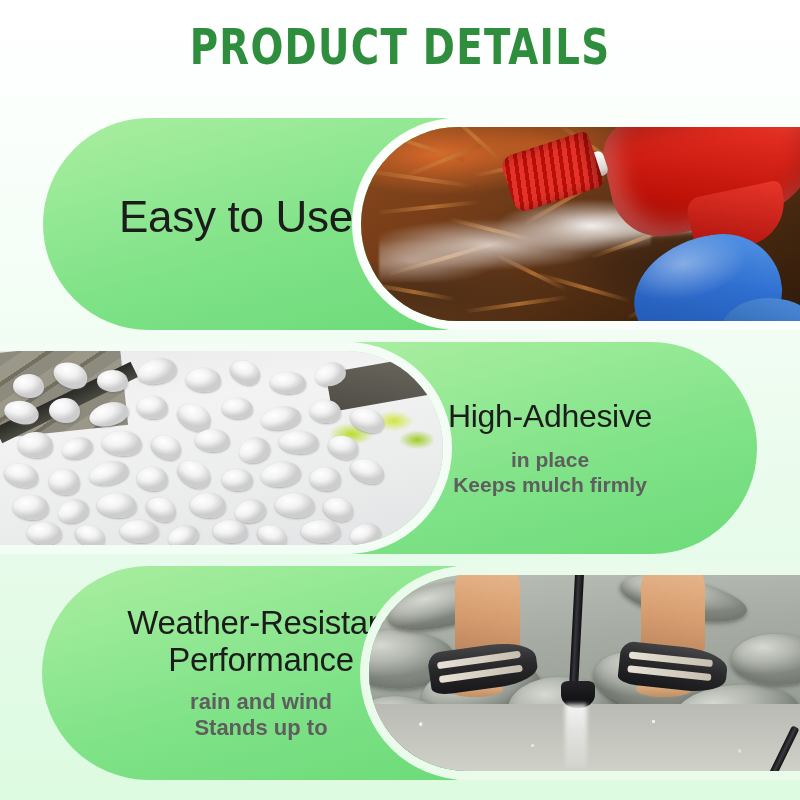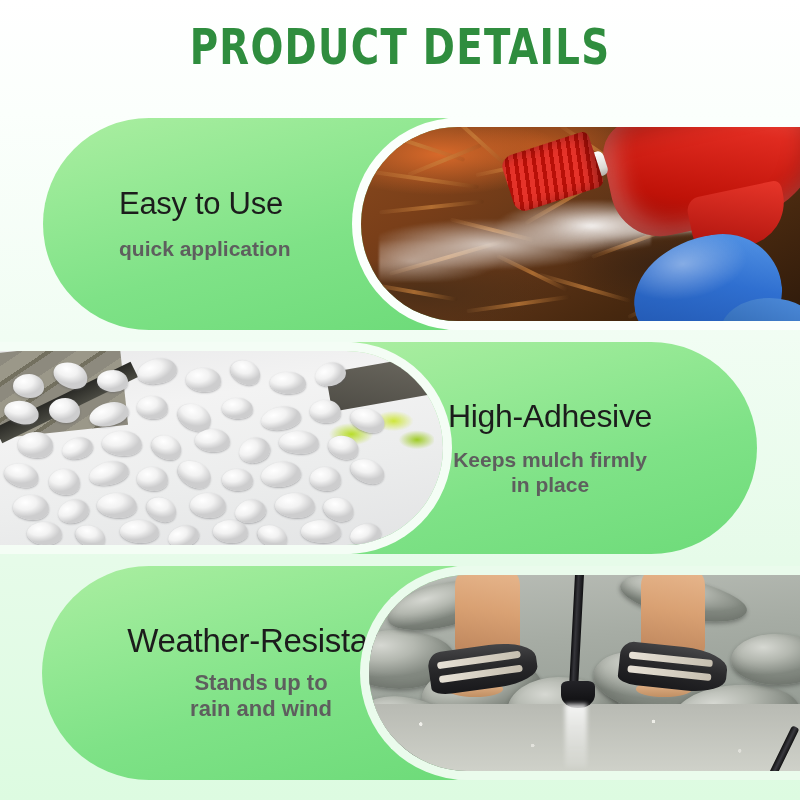--- a/index.html
+++ b/index.html
@@ -108,21 +108,21 @@
     line-height:1.12;
     letter-spacing:-0.3px;
   }
   .card-sub {
     font-size:21px;
     font-weight:bold;
     color:#5e5e5e;
     line-height:1.2;
     margin-top:12px;
   }
-  #row-1 .card-title { font-size:31px; }
+  #row-1 .card-title { font-size:44px; }
   #row-1 .card-sub   { margin-top:14px; }
   #row-3 .card-title { font-size:33px; }
   #row-3 .card-sub   { font-size:22px; margin-top:10px; }
 
   
   .mulch-bg {
     position:absolute; inset:0;
     background:
       radial-gradient(ellipse 40% 30% at 18% 14%, #d8692a 0%, rgba(216,105,42,0) 70%),
       radial-gradient(ellipse 30% 24% at 42% 10%, #b5561f 0%, rgba(181,86,31,0) 72%),
@@ -321,21 +321,20 @@
 </head>
 <body>
 
 <div id="page-title">PRODUCT DETAILS</div>
 
 <div class="row" id="row-1">
 
   <div class="card">
     <div class="card-title">Easy to Use</div>
     <div class="card-sub">
-      <div>quick application</div>
     </div>
   </div>
 
   <div class="photo">
     <div class="photo-inner">
       <div class="mulch-bg"></div>
       <div class="mulch-strokes">
         <i style="left:2%;top:8%;width:22%;transform:rotate(18deg)"></i>
         <i style="left:10%;top:16%;width:18%;transform:rotate(-22deg)"></i>
         <i style="left:1%;top:26%;width:26%;transform:rotate(8deg)"></i>
@@ -428,35 +427,36 @@
         <i style="left:79%;top:89%;width:7%;height:11%;transform:rotate(-14deg)"></i>
       </div>
     </div>
   </div>
 
   <div class="card">
     <div class="card-title">
       <div>High-Adhesive</div>
     </div>
     <div class="card-sub">
+      <div>in place</div>
       <div>Keeps mulch firmly</div>
-      <div>in place</div>
     </div>
   </div>
 </div>
 
 <div class="row" id="row-3">
 
   <div class="card">
     <div class="card-title">
       <div>Weather-Resistant</div>
+      <div>Performance</div>
     </div>
     <div class="card-sub">
+      <div>rain and wind</div>
       <div>Stands up to</div>
-      <div>rain and wind</div>
     </div>
   </div>
 
   <div class="photo">
     <div class="photo-inner">
       <div class="rock-bg"></div>
       <div class="rocks">
         <i style="left:-6%;top:28%;width:26%;height:30%"></i>
         <i style="left:12%;top:44%;width:28%;height:32%;transform:rotate(-8deg)"></i>
         <i style="left:-4%;top:62%;width:24%;height:30%;transform:rotate(6deg)"></i>

